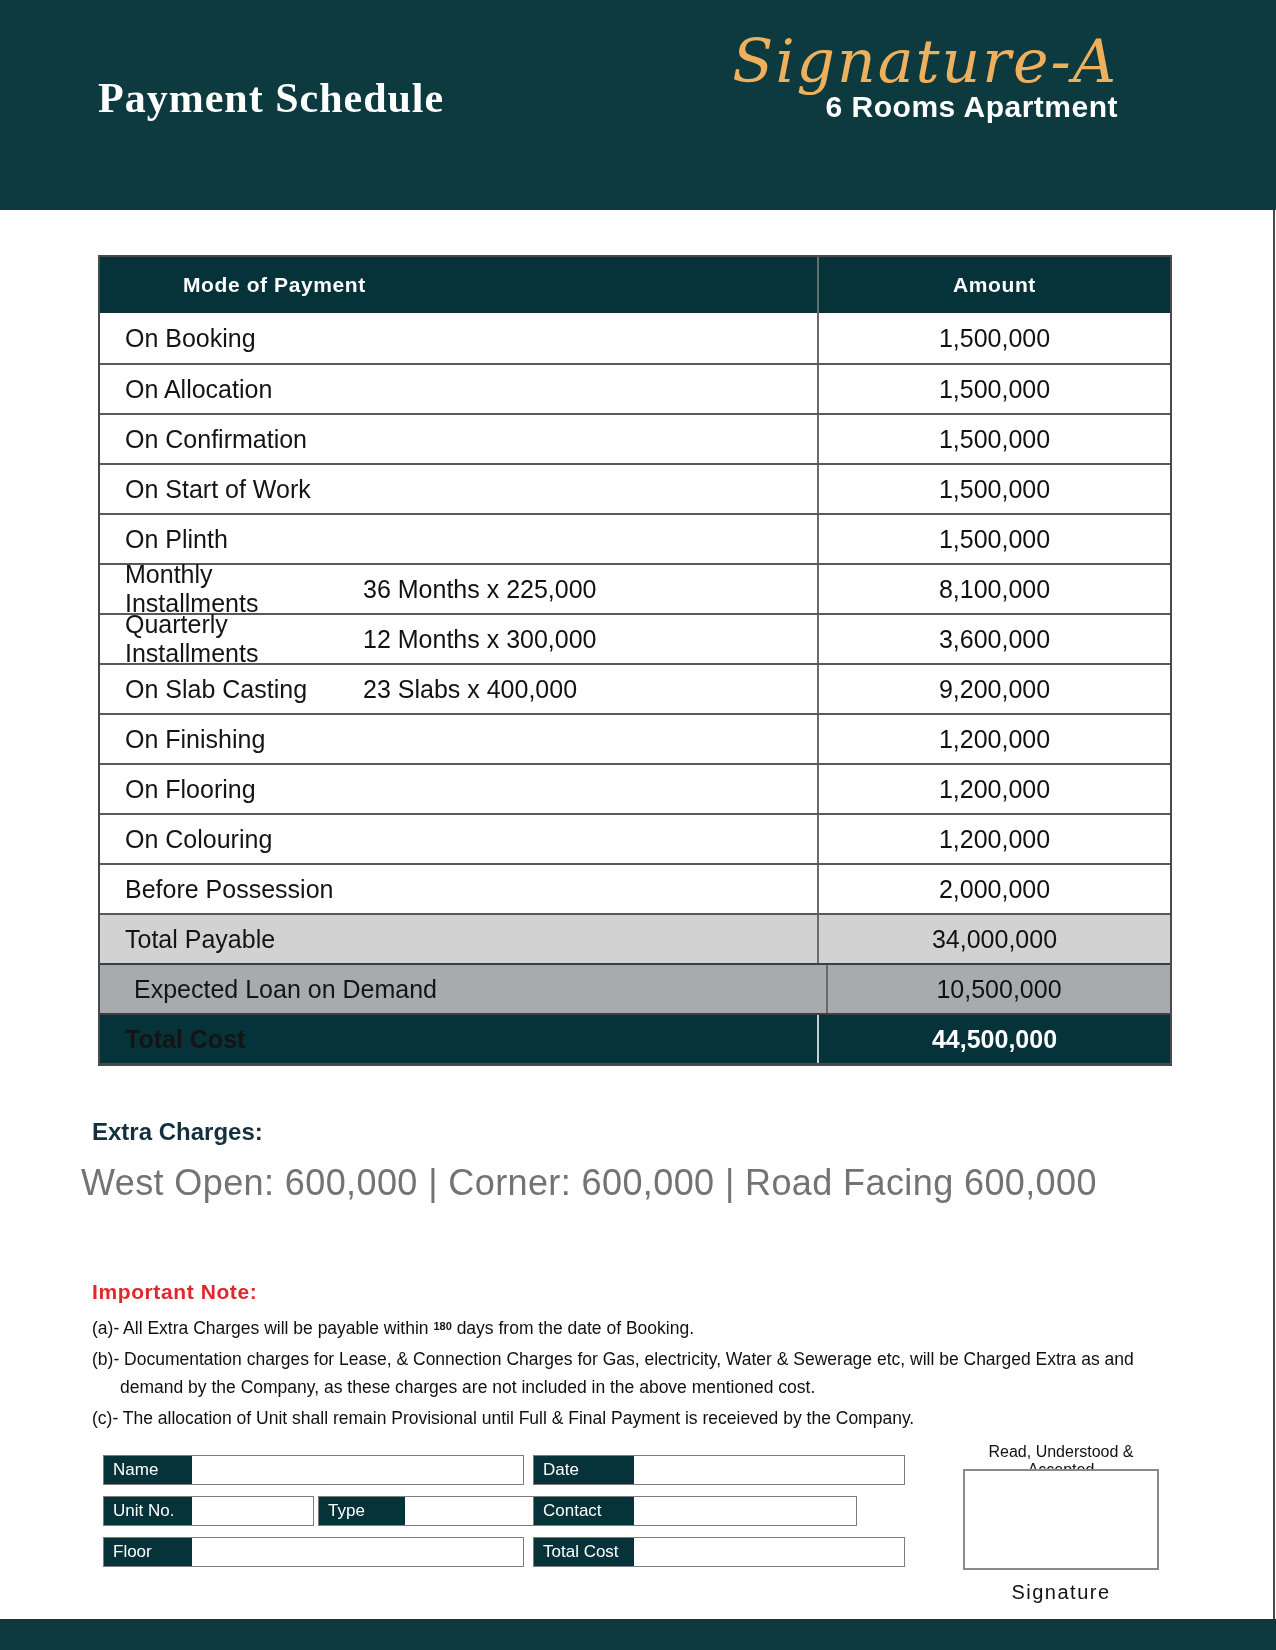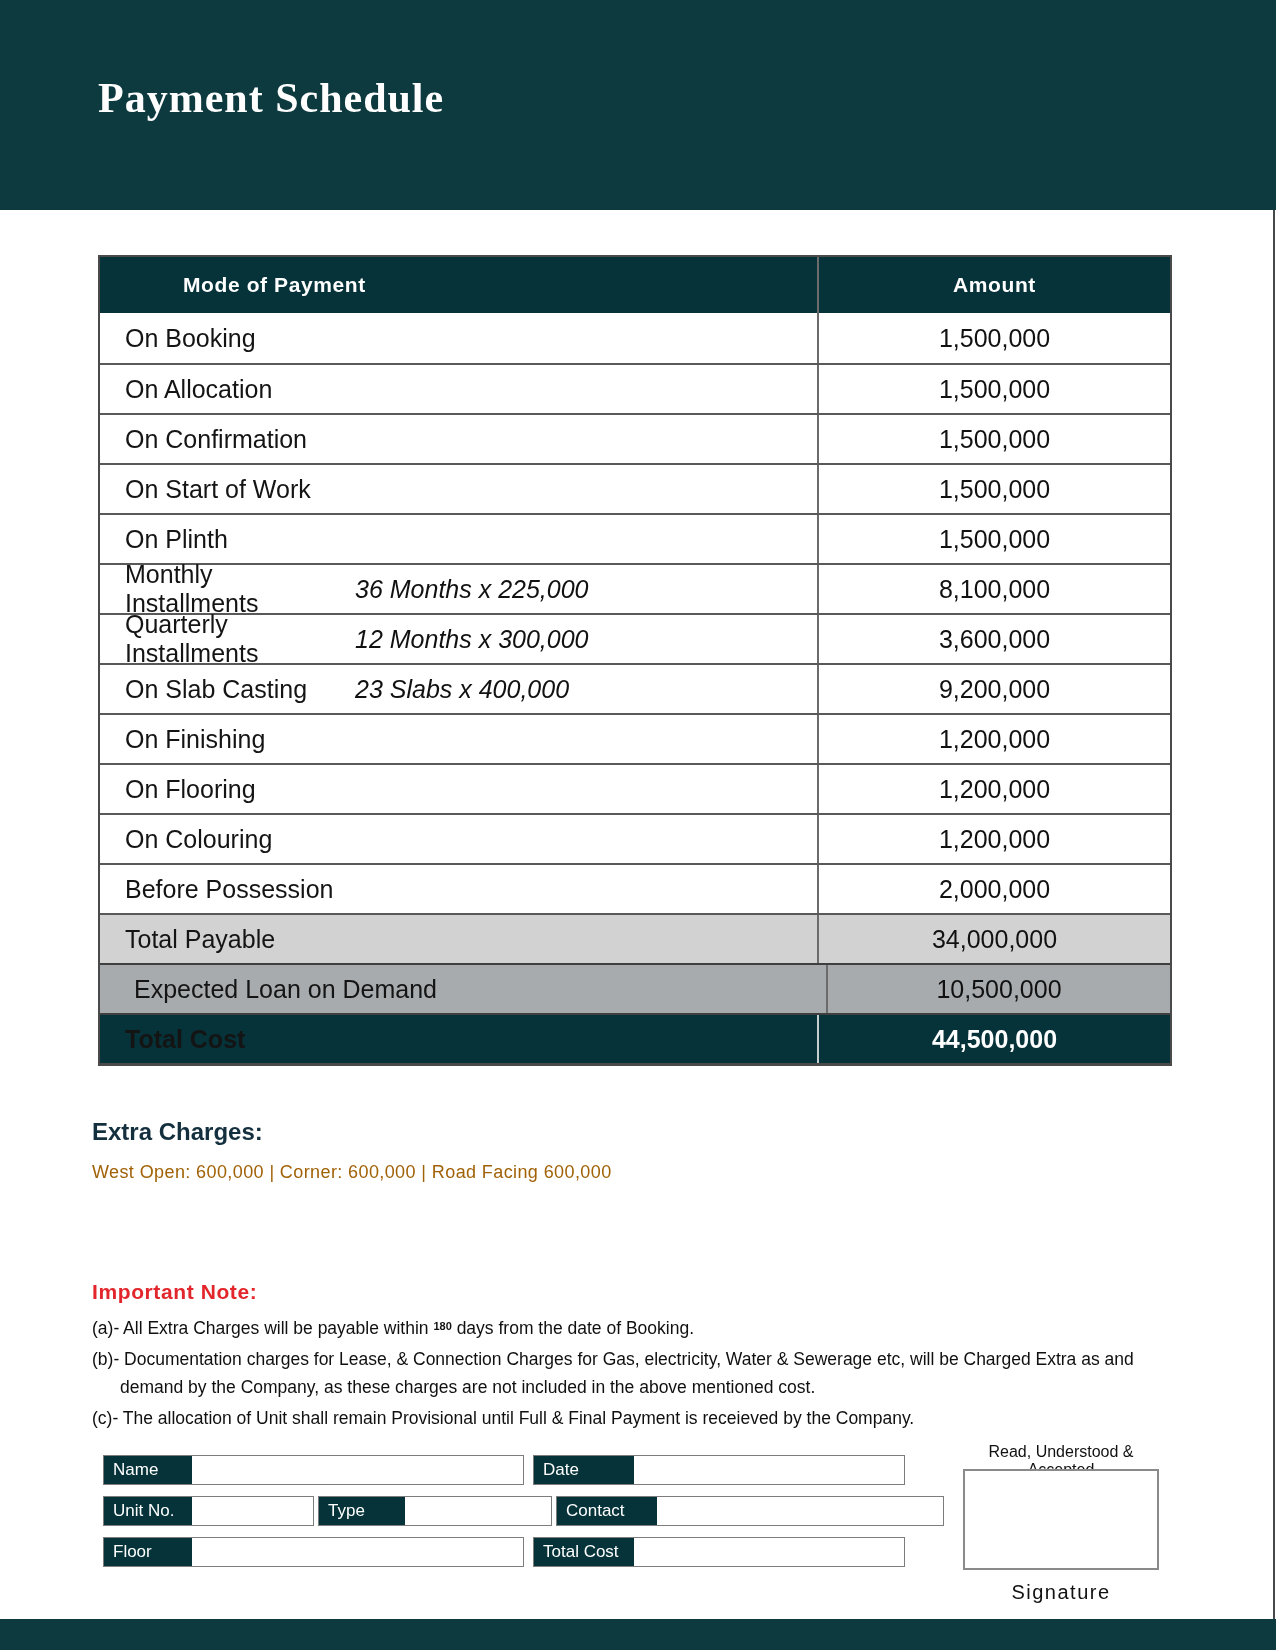--- a/index.html
+++ b/index.html
@@ -30,70 +30,74 @@
     position:absolute; left:98px; top:255px; width:1074px;
     border:2px solid #4a4a4a; border-bottom-width:3px; background:#ffffff;
   }
   .trow { display:flex; align-items:center; }
   .thead { height:56px; background:#053339; color:#ffffff; font-weight:bold; font-size:21px; letter-spacing:0.6px; }
   .tcell-l { width:719px; height:100%; display:flex; align-items:center; padding-left:25px; border-right:2px solid #6b6b6b; }
   .thead .tcell-l { padding-left:83px; }
   .tcell-r { flex:1; height:100%; display:flex; align-items:center; justify-content:center; }
   .drow { height:50px; font-size:25px; border-top:2px solid #595959; background:#ffffff; }
   .drow .lbl { color:#141414; }
-  .drow .det { display:inline-block; margin-left:8px;font-style:italic; }
+  .drow .det { display:inline-block; margin-left:16px; }
   .det-slot { display:inline-block; width:222px; }
   .det2 { margin-left:25px; }
   .sum-light { background:#d2d2d2;align-items:flex-end; }
   .sum-mid { background:#a7abae; border-top:2px solid #3f3f3f;padding-left:9px; }
   .sum-dark { background:#053339; color:#ffffff; font-weight:bold; border-top:2px solid #3f3f3f; }
   .sum-dark .tcell-l { border-right-color:#c7ced0; }
 
   
   .extra-heading { position:absolute; left:92px; top:1118px; font-size:24px; font-weight:bold; color:#14303e; }
-  .extra-line { position:absolute; left:92px; top:1162px; font-size:18px; color:#a16207; letter-spacing:0.4px; }
+  .extra-line { position:absolute; left:81px; top:1162px; font-size:36px; color:#737373; letter-spacing:0.4px; }
 
   
   .note-heading { position:absolute; left:92px; top:1280px; font-size:21px; font-weight:600; color:#e2262b; letter-spacing:0.6px; }
   .notes { position:absolute; left:92px; top:1314px; width:1062px; font-size:17.5px; line-height:28px; color:#101010; }
   .notes p { padding-left:28px; text-indent:-28px; margin-bottom:3px; }
   .sup { font-size:11px; font-weight:bold; vertical-align:top; position:relative; top:-2px; }
 
   
   .field { position:absolute; display:flex; height:30px; border:1px solid #7d7d7d; background:#ffffff; }
   .field-label {
     background:#053339; color:#ffffff; font-size:17px; display:flex; align-items:center;
     padding-left:9px; height:100%;
   }
   .field-input { flex:1; background:#ffffff; height:100%; }
   .f-name  { left:103px; top:1455px; width:421px; }
   .f-date  { left:533px; top:1455px; width:372px; }
   .f-unit  { left:103px; top:1496px; width:211px; }
   .f-type  { left:318px; top:1496px; width:234px; }
-  .f-contact { left:556px; top:1496px; width:388px; }
+  .f-contact { left:533px; top:1496px; width:324px; }
   .f-floor { left:103px; top:1537px; width:421px; }
   .f-total { left:533px; top:1537px; width:372px; }
   .w88 { width:88px; } .w100 { width:100px; } .w86 { width:86px; }
 
   
   .sig-caption { position:absolute; left:963px; top:1443px; width:196px; text-align:center; font-size:16px; color:#111; }
   .sig-box { position:absolute; left:963px; top:1469px; width:196px; height:101px; border:2px solid #8a8a8a; background:#ffffff; }
   .sig-label { position:absolute; left:963px; top:1581px; width:196px; text-align:center; font-size:20px; letter-spacing:1.5px; color:#111; }
 
   
   .footer { position:absolute; left:0; bottom:0; width:1276px; height:31px; background:#0d3a3f; }
   .edge-line { position:absolute; right:1px; top:210px; bottom:31px; width:2px; background:#46494b; }
 </style>
 </head>
 <body>
 
 <div class="page">
 
   <div class="banner">
     <div class="banner-title">Payment Schedule</div>
+    <div class="brand">
+      <span class="brand-script">Signature-A</span>
+      <span class="brand-sub">6 Rooms Apartment</span>
+    </div>
   </div>
 
   <div class="ptable">
     <div class="trow thead">
       <div class="tcell-l">Mode of Payment</div>
       <div class="tcell-r">Amount</div>
     </div>
 
     <div class="trow drow" style="border-top:none;">
       <div class="tcell-l">

